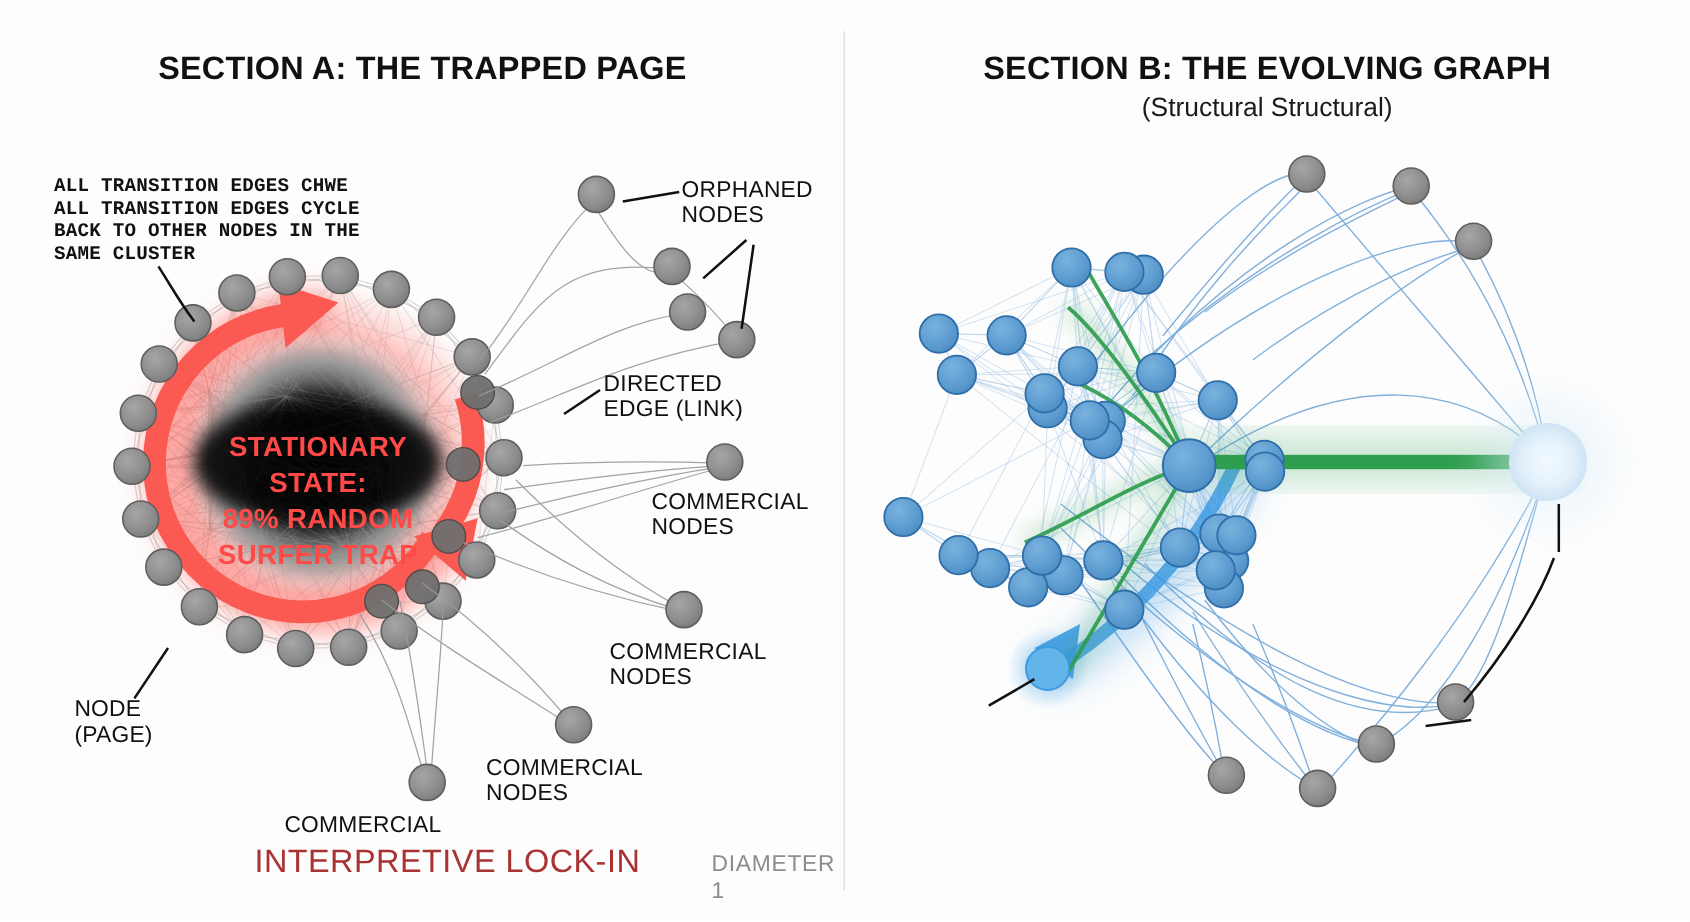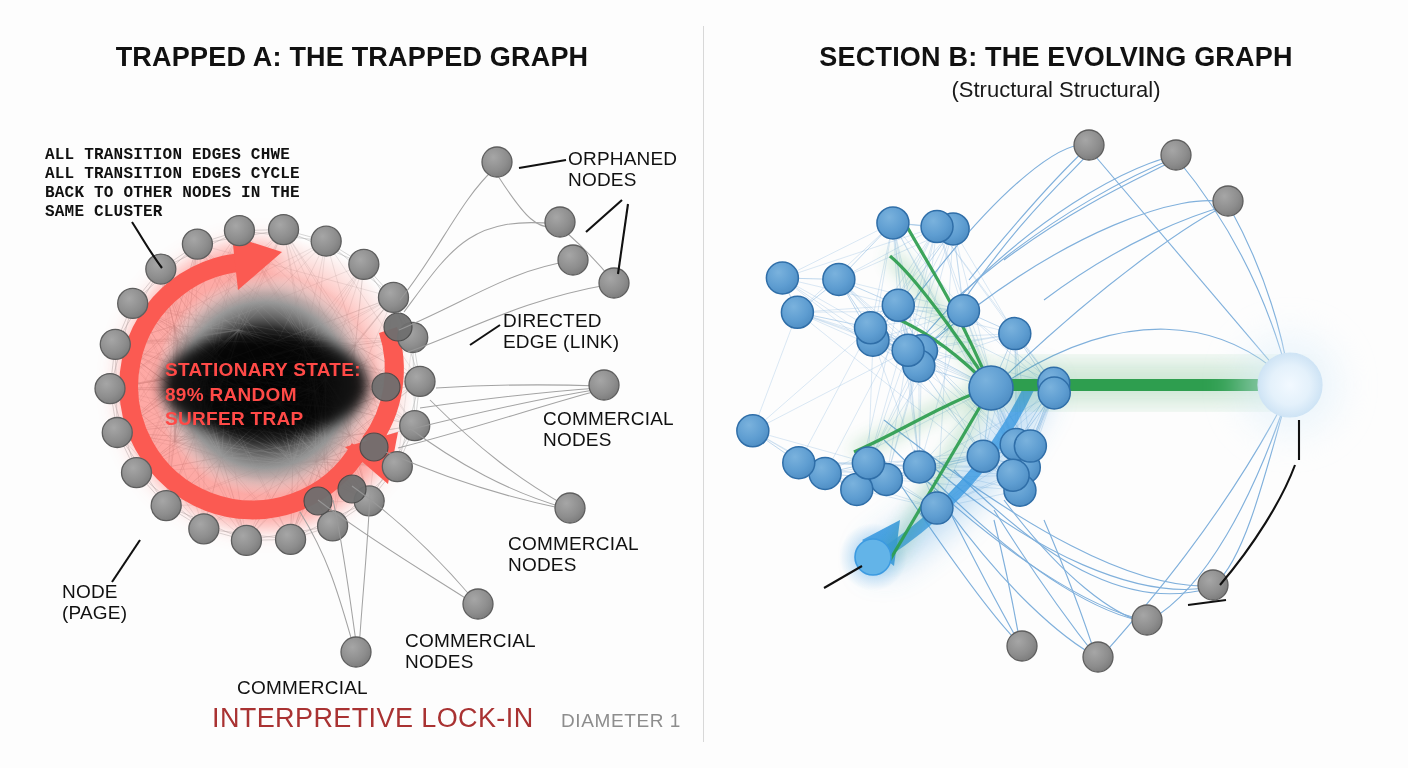--- a/index.html
+++ b/index.html
@@ -16,35 +16,35 @@
   .title .t1{font-size:27px;font-weight:bold;color:#111;letter-spacing:.2px;
              font-stretch:condensed;}
   .title .t2{font-size:22px;color:#1a1a1a;margin-top:4px;}
   svg.graph{position:absolute;left:0;top:0;width:704px;height:768px;
             overflow:visible;}
   .lbl{position:absolute;font-size:19px;line-height:1.12;color:#111;
        letter-spacing:.2px;white-space:pre;}
   .lbl.sm{font-size:16px;line-height:1.18;font-weight:bold;}
   .lbl.ctr{text-align:left;}
   .footer-main{position:absolute;font-size:27px;letter-spacing:.4px;}
-  .footer-sub{position:absolute;font-size:19px;color:#8d8d8d;letter-spacing:.6px;}
-  .core-text{position:absolute;text-align:left;font-weight:bold;
-             font-size:19px;line-height:1.3;letter-spacing:.3px;}
+  .footer-sub{position:absolute;font-size:19px;color:#8d8d8d;letter-spacing:.6px;margin-left:32px;}
+  .core-text{position:absolute;text-align:center;font-weight:bold;
+             font-size:23px;line-height:1.3;letter-spacing:.3px;}
 </style>
 </head>
 <body>
 
 <div class="stage">
 
   <div class="divider"></div>
 
   <div class="panel panel-a">
 
     <div class="title" style="top:42px;">
-      <div class="t1">TRAPPED A: THE TRAPPED GRAPH</div>
+      <div class="t1">SECTION A: THE TRAPPED PAGE</div>
     </div>
 
     <svg class="graph" viewBox="0 0 704 768">
       <defs>
         <radialGradient id="coreDark" cx="50%" cy="50%" r="50%">
           <stop offset="0%" stop-color="#0a0a0a" stop-opacity="0.97"></stop>
           <stop offset="48%" stop-color="#1d1d1d" stop-opacity="0.9"></stop>
           <stop offset="78%" stop-color="#5a5a5a" stop-opacity="0.45"></stop>
           <stop offset="100%" stop-color="#ffffff" stop-opacity="0"></stop>
         </radialGradient>

